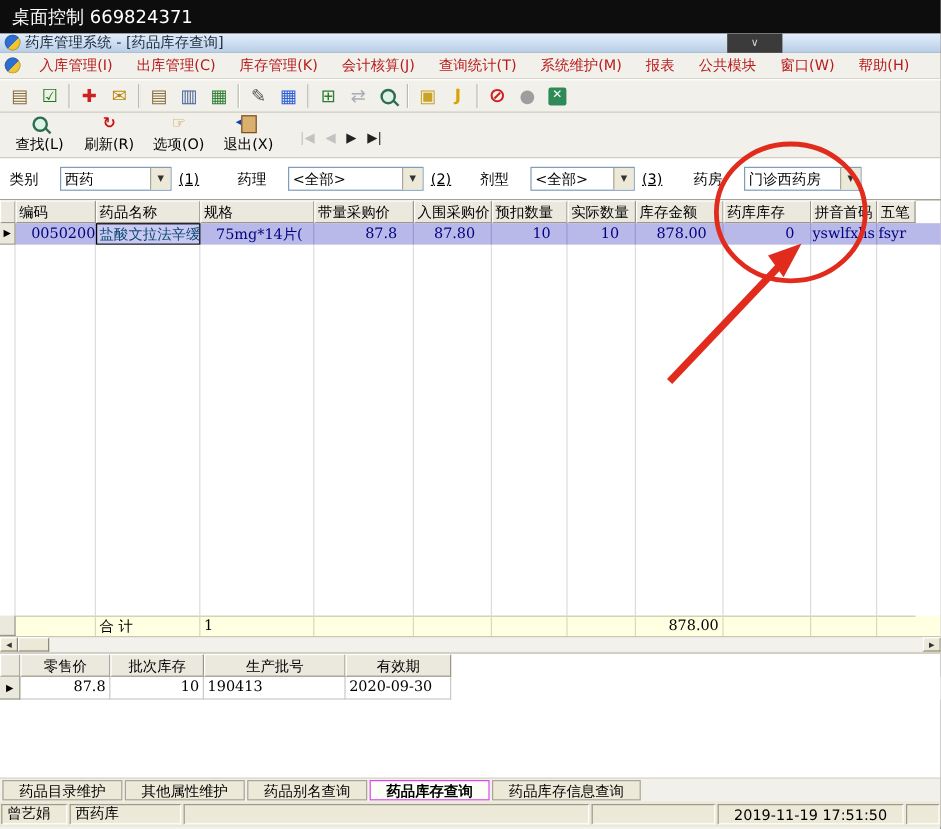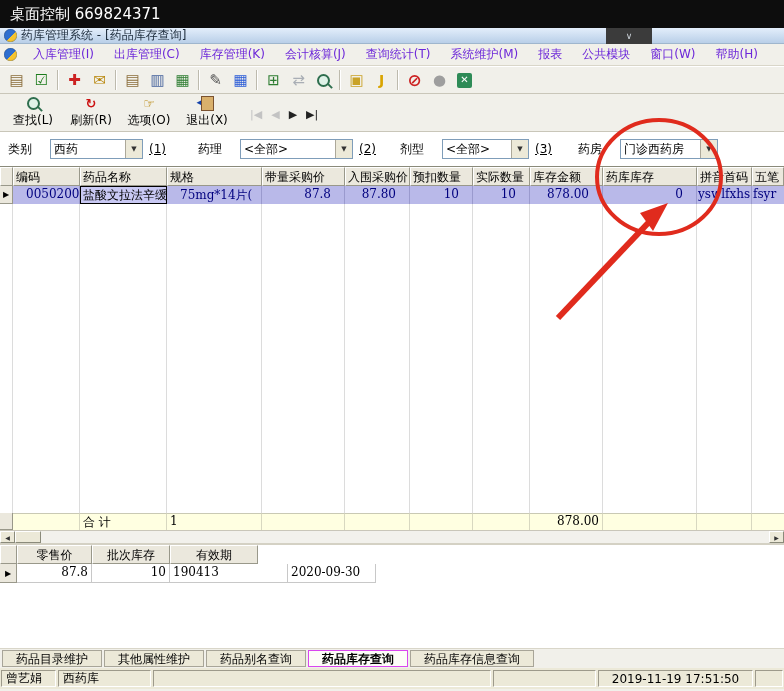--- a/index.html
+++ b/index.html
@@ -12,21 +12,21 @@
   
   .titlebar{position:relative;height:16px;background:linear-gradient(to bottom,#e3eefb,#b9cfe8);
             display:flex;align-items:center;padding-left:4px;border-bottom:1px solid #9fb6cd;
             box-sizing:border-box;color:#1b2a3a;}
   .logo{width:13px;height:13px;border-radius:50%;margin-right:4px;flex:0 0 auto;
         background:linear-gradient(135deg,#2f6fd0 55%,#f5c431 55%);box-shadow:inset 0 0 1px #123;}
   .overlay-chevron{position:absolute;left:606px;top:0;width:46px;height:16px;background:#3b3b3b;
             color:#cfd6dd;font-size:9px;display:flex;align-items:center;justify-content:center;}
   
   .menubar{height:22px;background:#f1f0ea;display:flex;align-items:center;padding-left:4px;
-           border-bottom:1px solid #d9d6c9;box-sizing:border-box;color:#6d28d9;}
+           border-bottom:1px solid #d9d6c9;box-sizing:border-box;color:#b91c1c;}
   .menubar .logo{margin-right:6px;}
   .menu-item{padding:0 10px;line-height:21px;cursor:default;}
   
   .toolbar{height:28px;background:#f1f0ea;display:flex;align-items:center;padding-left:4px;
            border-top:1px solid #ffffff;border-bottom:1px solid #c9c6b9;box-sizing:border-box;}
   .ti{width:23px;height:22px;display:flex;align-items:center;justify-content:center;
       font-size:15px;line-height:1;margin:0 1px;}
   .tsep{width:1px;height:20px;background:#bdbaad;border-right:1px solid #fff;margin:0 3px;}
   .ti1,.ti5{color:#8a6d3b}.ti2{color:#1a7a1a}.ti3{color:#cc2222;font-weight:bold}
   .ti4{color:#b8860b}.ti6{color:#44619c}.ti7{color:#2e7d32}.ti8{color:#555}
@@ -61,30 +61,30 @@
       display:flex;align-items:center;justify-content:center;font-size:7px;color:#333;}
   .fnum{margin:0 6px;text-decoration:underline;}
   
   .grid{height:377px;display:flex;flex-direction:column;background:#fff;
         border-top:1px solid #8a8a7a;box-sizing:border-box;}
   .grow{display:flex;flex:0 0 auto;}
   .hcell{box-sizing:border-box;background:#ebe8dd;border-right:1px solid #99988a;
          border-bottom:1px solid #99988a;border-top:1px solid #fff;border-left:1px solid #fff;
          padding:1px 2px;height:19px;white-space:nowrap;overflow:hidden;font-family:"DejaVu Serif",serif;}
   .w-sel{width:13px}.w-c1{width:67px}.w-c2{width:87px}.w-c3{width:95px}.w-c4{width:83px}
-  .w-c5{width:65px}.w-c6{width:63px}.w-c7{width:57px}.w-c8{width:73px}.w-c9{width:94px}
+  .w-c5{width:65px}.w-c6{width:63px}.w-c7{width:57px}.w-c8{width:73px}.w-c9{width:73px}
   .w-c10{width:55px}.w-c11{width:32px}
   .drow{height:18px;background:#b9b9e9;color:#00007f;font-family:"DejaVu Serif",serif;}
   .dcell{box-sizing:border-box;border-right:1px solid #9a9ace;padding:1px 13px;white-space:nowrap;
          overflow:hidden;height:18px;}
   .num{text-align:right;}
   .selcell{box-sizing:border-box;background:#ebe8dd;border-right:1px solid #99988a;
            border-bottom:1px solid #99988a;display:flex;align-items:center;justify-content:center;
            font-size:8px;color:#000;}
-  .namecell{background:#c9c9f4;color:#000000;border:1px solid #000;padding:0 2px;}
+  .namecell{background:#c9c9f4;color:#0c4a6e;border:1px solid #000;padding:0 2px;}
   .grid-empty{flex:1 1 auto;display:flex;background:#fff;}
   .ecol{box-sizing:border-box;border-right:1px solid #dcdcdc;height:100%;}
   .trow{height:17px;background:#ffffe1;color:#000;font-family:"DejaVu Serif",serif;}
   .tcell{box-sizing:border-box;border-right:1px solid #d8d8c0;border-top:1px solid #c9c9b4;
          padding:0 3px;white-space:nowrap;overflow:hidden;height:17px;}
   
   .hscroll{height:13px;background:#f2f1ec;display:flex;align-items:stretch;
            border-top:1px solid #c9c6b9;box-sizing:border-box;}
   .sbtn{width:15px;background:#ece9d8;border:1px solid;border-color:#fff #8a8a7a #8a8a7a #fff;
         display:flex;align-items:center;justify-content:center;font-size:6px;color:#333;box-sizing:border-box;}
@@ -293,20 +293,21 @@
       <span class="strack"></span>
       <span class="sbtn">▶</span>
     </div>
   </div>
 
   <div class="subpanel">
     <div class="grow">
       <span class="hcell sw-sel"></span>
       <span class="hcell shcell sw-c1">零售价</span>
       <span class="hcell shcell sw-c2">批次库存</span>
+      <span class="hcell shcell sw-c3">生产批号</span>
       <span class="hcell shcell sw-c4">有效期</span>
     </div>
     <div class="grow srow">
       <span class="selcell sw-sel">▶</span>
       <span class="scell sw-c1 num">87.8</span>
       <span class="scell sw-c2 num">10</span>
       <span class="scell sw-c3">190413</span>
       <span class="scell sw-c4">2020-09-30</span>
     </div>
   </div>

